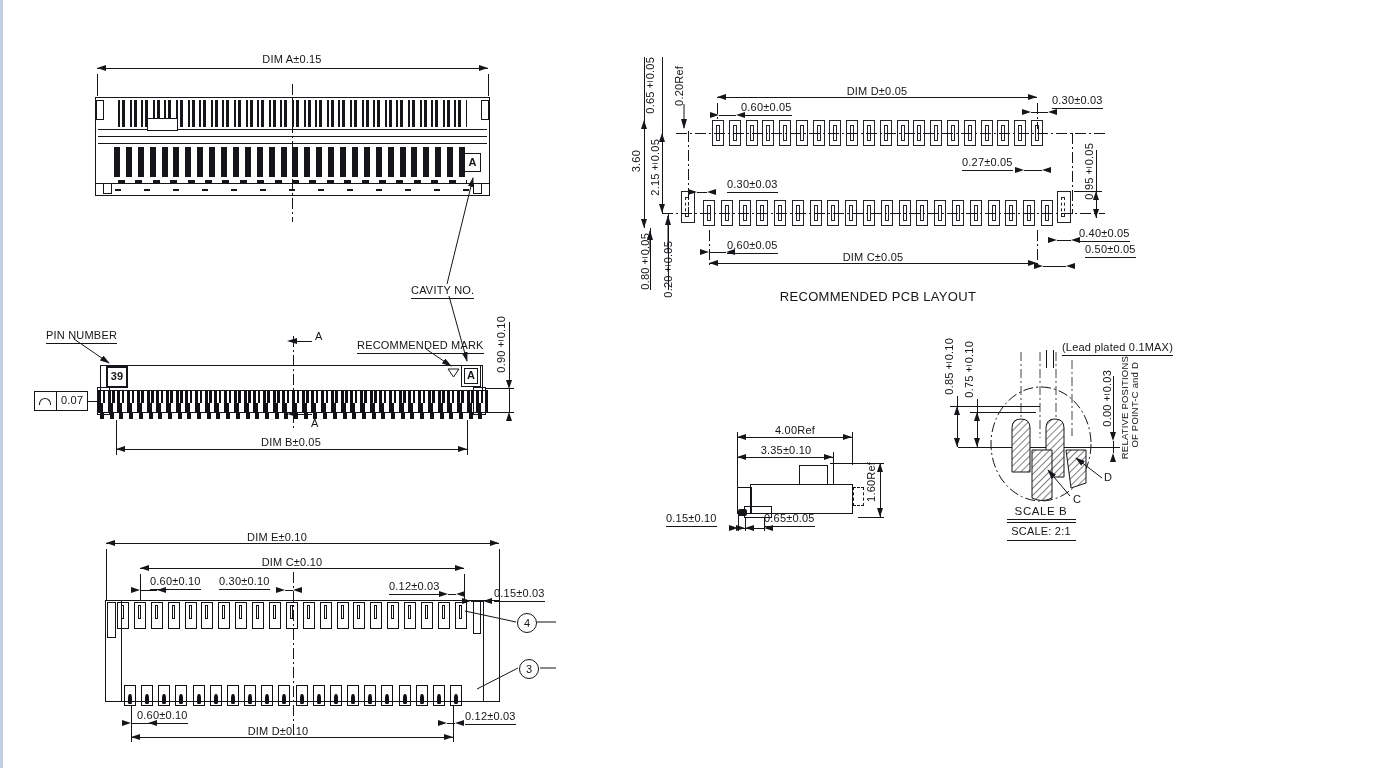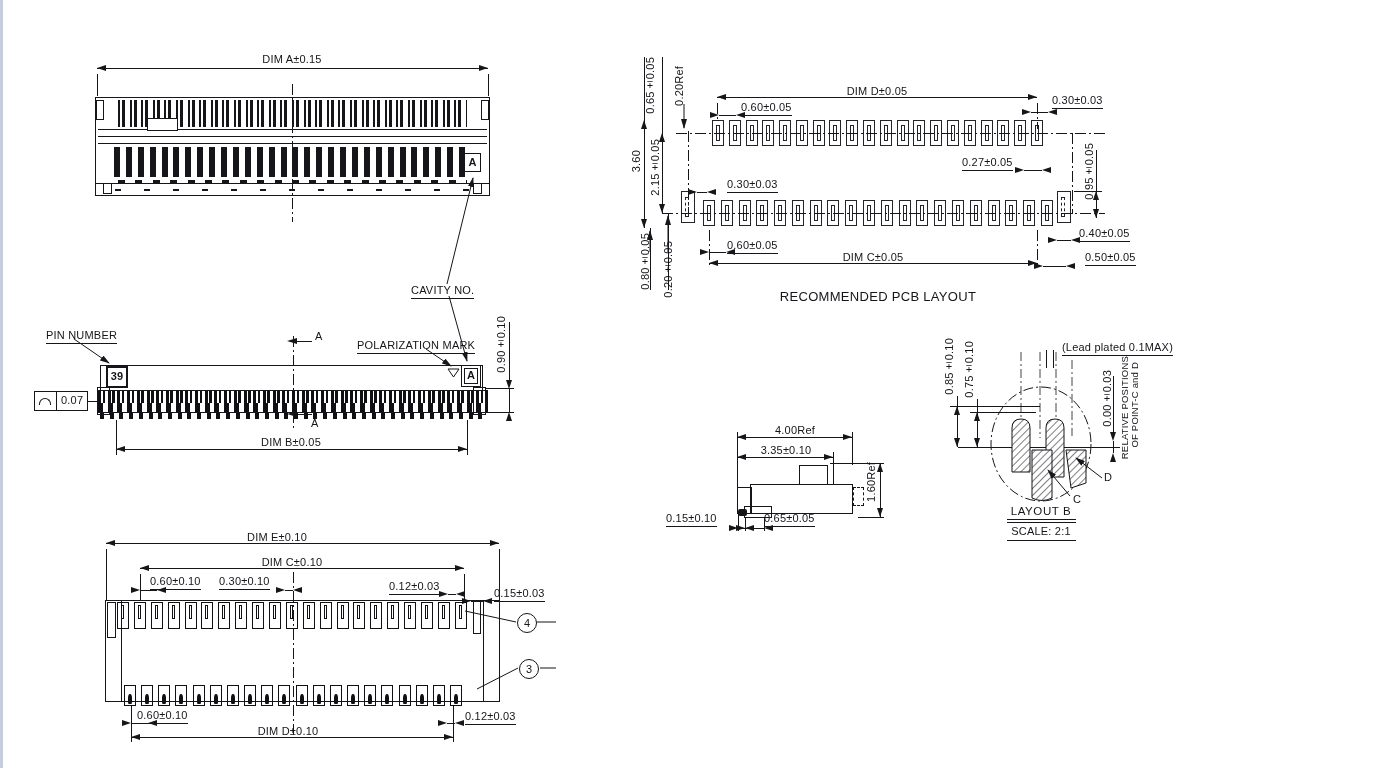--- a/index.html
+++ b/index.html
@@ -76,21 +76,21 @@
     <div class="cl-v" style="left:292px;top:84px;height:138px"></div>
 
     <div class="bx" style="left:464px;top:153px;width:17px;height:19px;display:flex;align-items:center;justify-content:center">
       <span class="lbl bold" style="position:static">A</span>
     </div>
   </div>
 
   <div>
     <div class="lbl u" style="left:46px;top:330px">PIN NUMBER</div>
     <div class="lbl u" style="left:411px;top:285px">CAVITY NO.</div>
-    <div class="lbl u" style="left:357px;top:340px">POLARIZATION MARK</div>
+    <div class="lbl u" style="left:357px;top:340px">RECOMMENDED MARK</div>
 
     <div class="cl-v" style="left:293px;top:336px;height:92px"></div>
     <div class="ln" style="left:296px;top:341px;width:16px;height:1px"></div>
     <div class="tri-l" style="left:287px;top:338px"></div>
     <div class="lbl" style="left:315px;top:331px">A</div>
     <div class="ln" style="left:296px;top:414px;width:16px;height:1px"></div>
     <div class="tri-l" style="left:287px;top:411px"></div>
     <div class="lbl" style="left:311px;top:418px">A</div>
 
     <div class="bx b2" style="left:100px;top:365px;width:383px;height:26px"></div>
@@ -286,21 +286,21 @@
     <div class="balloon" style="left:517px;top:613px"><span>4</span></div>
     <div class="balloon" style="left:519px;top:659px"><span>3</span></div>
 
     <div class="lbl u" style="left:137px;top:710px">0.60±0.10</div>
     <div class="dimo" style="left:131px;top:723px;width:17px"></div>
     <div class="lbl u" style="left:465px;top:711px">0.12±0.03</div>
     <div class="dimo" style="left:447px;top:723px;width:8px"></div>
     <div class="ln" style="left:131px;top:706px;width:1px;height:36px"></div>
     <div class="ln" style="left:453px;top:706px;width:1px;height:36px"></div>
     <div class="dimh" style="left:131px;top:737px;width:322px"></div>
-    <div class="lbl ctr" style="left:288px;top:726px">DIM D±0.10</div>
+    <div class="lbl ctr" style="left:278px;top:726px">DIM D±0.10</div>
   </div>
 
   <div>
     <div class="lbl vt" style="left:645px;top:57px">0.65±0.05</div>
     <div class="lbl vt" style="left:674px;top:66px">0.20Ref</div>
     <div class="lbl vt" style="left:631px;top:150px">3.60</div>
     <div class="lbl vt" style="left:650px;top:139px">2.15±0.05</div>
     <div class="lbl vt" style="left:640px;top:233px">0.80±0.05</div>
     <div class="lbl vt" style="left:663px;top:241px">0.20±0.05</div>
     <div class="ln" style="left:644px;top:57px;width:1px;height:63px"></div>
@@ -458,21 +458,21 @@
     <div class="dimo" style="left:1024px;top:170px;width:18px"></div>
     <div class="lbl u" style="left:727px;top:179px">0.30±0.03</div>
     <div class="dimo" style="left:697px;top:192px;width:10px"></div>
     <div class="lbl vt" style="left:1084px;top:143px">0.95±0.05</div>
     <div class="ln" style="left:1096px;top:150px;width:1px;height:41px"></div>
     <div class="dimv" style="left:1096px;top:191px;height:27px"></div>
     <div class="ln" style="left:1074px;top:191px;width:28px;height:1px"></div>
 
     <div class="lbl u" style="left:1079px;top:228px">0.40±0.05</div>
     <div class="dimo" style="left:1057px;top:240px;width:14px"></div>
-    <div class="lbl u" style="left:1085px;top:252px">0.50±0.05</div>
+    <div class="lbl u" style="left:1085px;top:244px">0.50±0.05</div>
     <div class="dimo" style="left:1043px;top:266px;width:23px"></div>
 
     <div class="lbl u" style="left:727px;top:240px">0.60±0.05</div>
     <div class="dimo" style="left:709px;top:252px;width:17px"></div>
     <div class="dimh" style="left:709px;top:263px;width:328px"></div>
     <div class="lbl ctr" style="left:873px;top:252px">DIM C±0.05</div>
     <div class="cl-v" style="left:709px;top:230px;height:38px"></div>
     <div class="cl-v" style="left:1037px;top:230px;height:38px"></div>
 
     <div class="lbl ctr" style="left:878px;top:290px;font-size:13px;letter-spacing:.3px">RECOMMENDED PCB LAYOUT</div>
@@ -526,21 +526,21 @@
     <div class="lbl vt" style="left:1102px;top:370px">0.00±0.03</div>
     <div class="ln" style="left:1113px;top:376px;width:1px;height:61px"></div>
     <div class="dvo" style="left:1113px;top:441px;height:12px"></div>
 
     <div class="lbl vt sm" style="left:1120px;top:356px">RELATIVE POSITIONS</div>
     <div class="lbl vt sm" style="left:1130px;top:362px">OF POINT-C and D</div>
 
     <div class="lbl" style="left:1073px;top:494px">C</div>
     <div class="lbl" style="left:1104px;top:472px">D</div>
 
-    <div class="lbl ctr" style="left:1041px;top:505px;font-size:11.5px;letter-spacing:.6px">LAYOUT B</div>
+    <div class="lbl ctr" style="left:1041px;top:505px;font-size:11.5px;letter-spacing:.6px">SCALE B</div>
     <div class="ln" style="left:1007px;top:519px;width:69px;height:1px"></div>
     <div class="ln" style="left:1007px;top:522px;width:69px;height:1px"></div>
     <div class="lbl ctr" style="left:1041px;top:526px">SCALE: 2:1</div>
     <div class="ln" style="left:1007px;top:540px;width:69px;height:1px"></div>
   </div>
 
   <svg class="ovl" width="1386" height="768" viewBox="0 0 1386 768">
     <defs>
       <marker id="ah" viewBox="0 0 10 6" refX="9" refY="3" markerWidth="10" markerHeight="6" orient="auto">
         <path d="M0,0L10,3L0,6Z" fill="#15151a"></path>

